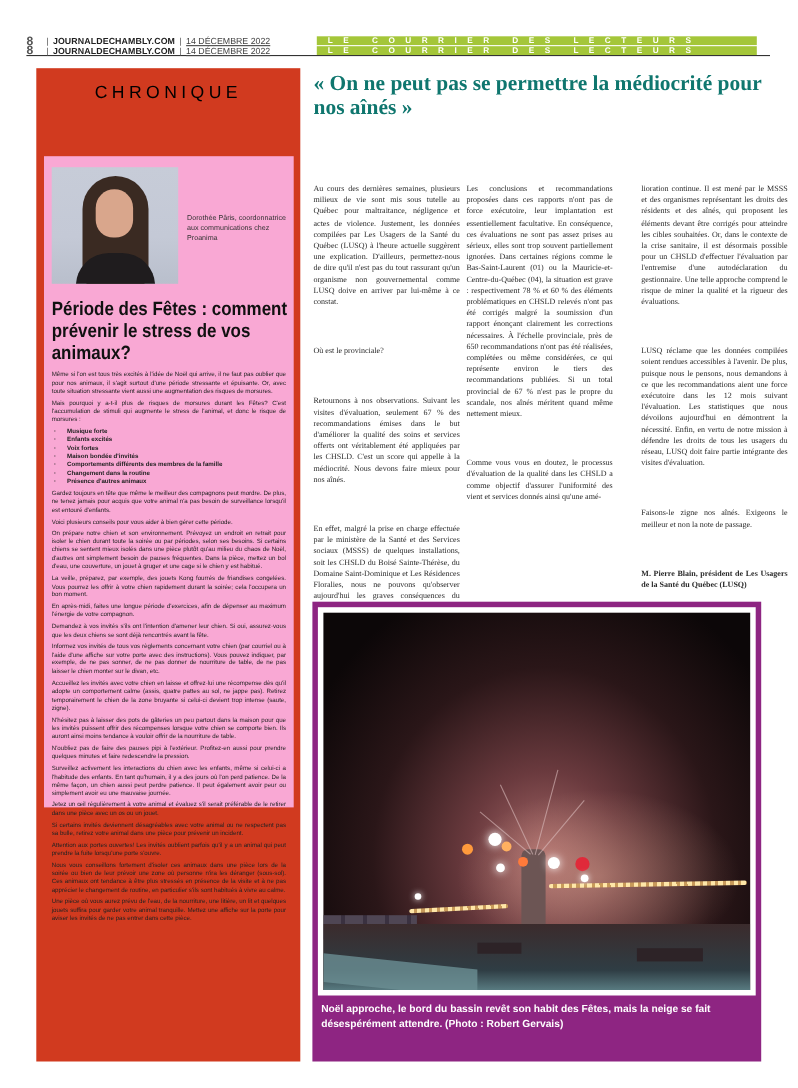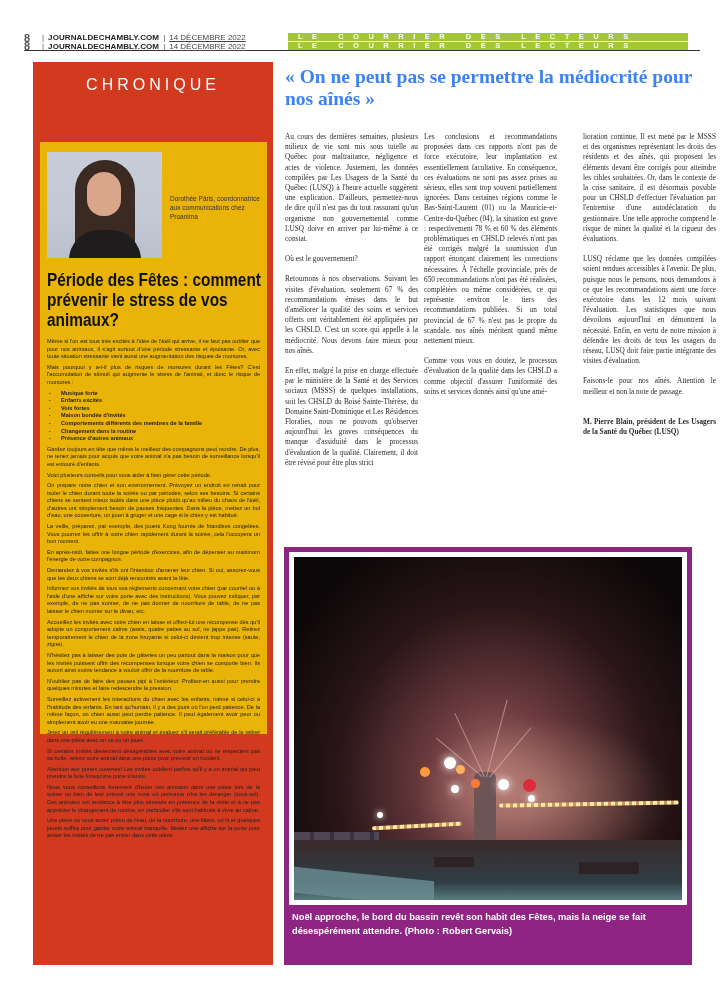--- a/index.html
+++ b/index.html
@@ -14,40 +14,40 @@
   .pgnum { font-family: "Liberation Sans", sans-serif; font-weight: bold; font-size: 11px; color: #555; width: 14px; }
   .site { font-family: "Liberation Sans", sans-serif; font-size: 8px; font-weight: bold; color: #222; letter-spacing: 0.1px; }
   .sep { font-size: 8px; color: #555; margin: 0 4px; }
   .date { font-size: 8px; color: #444; text-decoration: underline; }
   .bar { position: absolute; left: 264px; width: 400px; height: 8px; background: #a4c639; color: #fff; font-size: 7.5px; font-weight: bold; letter-spacing: 9.5px; padding-left: 10px; line-height: 8px; white-space: nowrap; overflow: hidden; }
   .r1 .bar { top: 0; }
   .r2 .bar { top: 0; }
 
   
   .chron { position: absolute; left: 33px; top: 62px; width: 240px; height: 903px; background: #d13a1f; }
-  .chron-title { position: absolute; left: 0; top: 14px; width: 240px; text-align: center; color: #ffffff; }
+  .chron-title { position: absolute; left: 0; top: 14px; width: 240px; text-align: center; color: #000000; }
   .chron-title .t1 { font-family: "Liberation Sans", sans-serif; font-size: 16px; letter-spacing: 4px; display: block; }
   .chron-title .t2 { font-family: "Liberation Serif", serif; font-size: 23px; letter-spacing: 1px; display: block; margin-top: 0px; }
-  .chron-inner { position: absolute; left: 7px; top: 80px; width: 227px; height: 592px; background: #eab308; }
+  .chron-inner { position: absolute; left: 7px; top: 80px; width: 227px; height: 592px; background: #f9a8d4; }
   .photo { position: absolute; left: 7px; top: 10px; width: 115px; height: 106px; background: linear-gradient(180deg,#c7ccd8 0%,#c4c9d6 60%,#b9bfcc 100%); overflow: hidden; }
   .photo .hair { position: absolute; left: 28px; top: 8px; width: 60px; height: 100px; border-radius: 30px 30px 10px 10px; background: #3a2a22; }
   .photo .face { position: absolute; left: 40px; top: 20px; width: 34px; height: 44px; border-radius: 17px 17px 16px 16px; background: #d9a68c; }
   .photo .body { position: absolute; left: 22px; top: 78px; width: 72px; height: 40px; border-radius: 30px 30px 0 0; background: #1f1c1e; }
   .caption { position: absolute; left: 130px; top: 52px; width: 95px; font-family: "Liberation Sans", sans-serif; font-size: 6.5px; line-height: 9px; color: #333; }
   .art-title { position: absolute; left: 7px; top: 128px; width: 215px; font-family: "Liberation Sans", sans-serif; font-weight: bold; font-size: 17.5px; line-height: 20px; color: #111; transform: scaleX(0.88); transform-origin: left; width: 244px; }
   .art-body { position: absolute; left: 7px; top: 196px; width: 213px; font-family: "Liberation Sans", sans-serif; font-size: 5.6px; line-height: 7.6px; color: #222; text-align: justify; }
   .art-body p { margin-bottom: 3px; }
   .art-body ul { list-style: none; margin-bottom: 3px; }
   .art-body li { padding-left: 14px; position: relative; font-weight: bold; }
   .art-body li::before { content: "·"; position: absolute; left: 2px; }
 
   
-  .headline { position: absolute; left: 285px; top: 66px; width: 410px; font-family: "Liberation Serif", serif; font-size: 19.5px; line-height: 22px; color: #3b82f6; }
+  .headline { position: absolute; left: 285px; top: 66px; width: 410px; font-family: "Liberation Serif", serif; font-size: 19.5px; line-height: 22px; color: #0f766e; }
   .col { position: absolute; top: 132px; width: 133px; font-family: "Liberation Serif", serif; font-size: 7.3px; line-height: 10.2px; color: #2a2a2a; text-align: justify; }
-  .col p { margin-bottom: 10px; }
+  .col p { margin-bottom: 10px; margin-top: 35px; }
   .col1 { left: 285px; }
   .col2 { left: 424px; }
   .col3 { left: 583px; }
   .sign { font-weight: bold; margin-top: 20px; }
 
   
   .pbox { position: absolute; left: 284px; top: 547px; width: 408px; height: 418px; background: #8e2582; }
   .pframe { position: absolute; left: 5px; top: 5px; width: 398px; height: 353px; background: #ffffff; }
   .night { position: absolute; left: 5px; top: 5px; width: 388px; height: 343px; overflow: hidden;
     background: radial-gradient(ellipse at 52% 65%, #a86a6a 0%, #6a3a3e 25%, #2a1618 55%, #0c0708 85%); }
@@ -125,32 +125,32 @@
       <p>Nous vous conseillons fortement d'isoler ces animaux dans une pièce lors de la soirée ou bien de leur prévoir une zone où personne n'ira les déranger (sous-sol). Ces animaux ont tendance à être plus stressés en présence de la visite et à ne pas apprécier le changement de routine, en particulier s'ils sont habitués à vivre au calme.</p>
       <p>Une pièce où vous aurez prévu de l'eau, de la nourriture, une litière, un lit et quelques jouets suffira pour garder votre animal tranquille. Mettez une affiche sur la porte pour aviser les invités de ne pas entrer dans cette pièce.</p>
     </div>
   </div>
 </div>
 
 <h1 class="headline">« On ne peut pas se permettre la médiocrité pour nos aînés »</h1>
 
 <div class="col col1">
   <p>Au cours des dernières semaines, plusieurs milieux de vie sont mis sous tutelle au Québec pour maltraitance, négligence et actes de violence. Justement, les données compilées par Les Usagers de la Santé du Québec (LUSQ) à l'heure actuelle suggèrent une explication. D'ailleurs, permettez-nous de dire qu'il n'est pas du tout rassurant qu'un organisme non gouvernemental comme LUSQ doive en arriver par lui-même à ce constat.</p>
-  <p>Où est le gouvernement?</p>
+  <p>Où est le provinciale?</p>
   <p>Retournons à nos observations. Suivant les visites d'évaluation, seulement 67 % des recommandations émises dans le but d'améliorer la qualité des soins et services offerts ont véritablement été appliquées par les CHSLD. C'est un score qui appelle à la médiocrité. Nous devons faire mieux pour nos aînés.</p>
   <p>En effet, malgré la prise en charge effectuée par le ministère de la Santé et des Services sociaux (MSSS) de quelques installations, soit les CHSLD du Boisé Sainte-Thérèse, du Domaine Saint-Dominique et Les Résidences Floralies, nous ne pouvons qu'observer aujourd'hui les graves conséquences du manque d'assiduité dans le processus d'évaluation de la qualité. Clairement, il doit être révisé pour être plus strict</p>
 </div>
 <div class="col col2">
   <p>Les conclusions et recommandations proposées dans ces rapports n'ont pas de force exécutoire, leur implantation est essentiellement facultative. En conséquence, ces évaluations ne sont pas assez prises au sérieux, elles sont trop souvent partiellement ignorées. Dans certaines régions comme le Bas-Saint-Laurent (01) ou la Mauricie-et-Centre-du-Québec (04), la situation est grave : respectivement 78 % et 60 % des éléments problématiques en CHSLD relevés n'ont pas été corrigés malgré la soumission d'un rapport énonçant clairement les corrections nécessaires. À l'échelle provinciale, près de 650 recommandations n'ont pas été réalisées, complétées ou même considérées, ce qui représente environ le tiers des recommandations publiées. Si un total provincial de 67 % n'est pas le propre du scandale, nos aînés méritent quand même nettement mieux.</p>
-  <p>Comme vous vous en doutez, le processus d'évaluation de la qualité dans les CHSLD a comme objectif d'assurer l'uniformité des soins et services donnés ainsi qu'une amé-</p>
+  <p>Comme vous vous en doutez, le processus d'évaluation de la qualité dans les CHSLD a comme objectif d'assurer l'uniformité des vient et services donnés ainsi qu'une amé-</p>
 </div>
 <div class="col col3">
   <p>lioration continue. Il est mené par le MSSS et des organismes représentant les droits des résidents et des aînés, qui proposent les éléments devant être corrigés pour atteindre les cibles souhaitées. Or, dans le contexte de la crise sanitaire, il est désormais possible pour un CHSLD d'effectuer l'évaluation par l'entremise d'une autodéclaration du gestionnaire. Une telle approche comprend le risque de miner la qualité et la rigueur des évaluations.</p>
   <p>LUSQ réclame que les données compilées soient rendues accessibles à l'avenir. De plus, puisque nous le pensons, nous demandons à ce que les recommandations aient une force exécutoire dans les 12 mois suivant l'évaluation. Les statistiques que nous dévoilons aujourd'hui en démontrent la nécessité. Enfin, en vertu de notre mission à défendre les droits de tous les usagers du réseau, LUSQ doit faire partie intégrante des visites d'évaluation.</p>
-  <p>Faisons-le pour nos aînés. Attention le meilleur et non la note de passage.</p>
+  <p>Faisons-le zigne nos aînés. Exigeons le meilleur et non la note de passage.</p>
   <p class="sign">M. Pierre Blain, président de Les Usagers de la Santé du Québec (LUSQ)</p>
 </div>
 
 <div class="pbox">
   <div class="pframe">
     <div class="night">
       <div class="glow"></div>
       <div class="sign-panels"></div>
       <div class="string" style="left:78px;top:267px;width:90px;transform:rotate(-3deg);"></div>
       <div class="string" style="left:205px;top:245px;width:180px;transform:rotate(-1deg);"></div>

